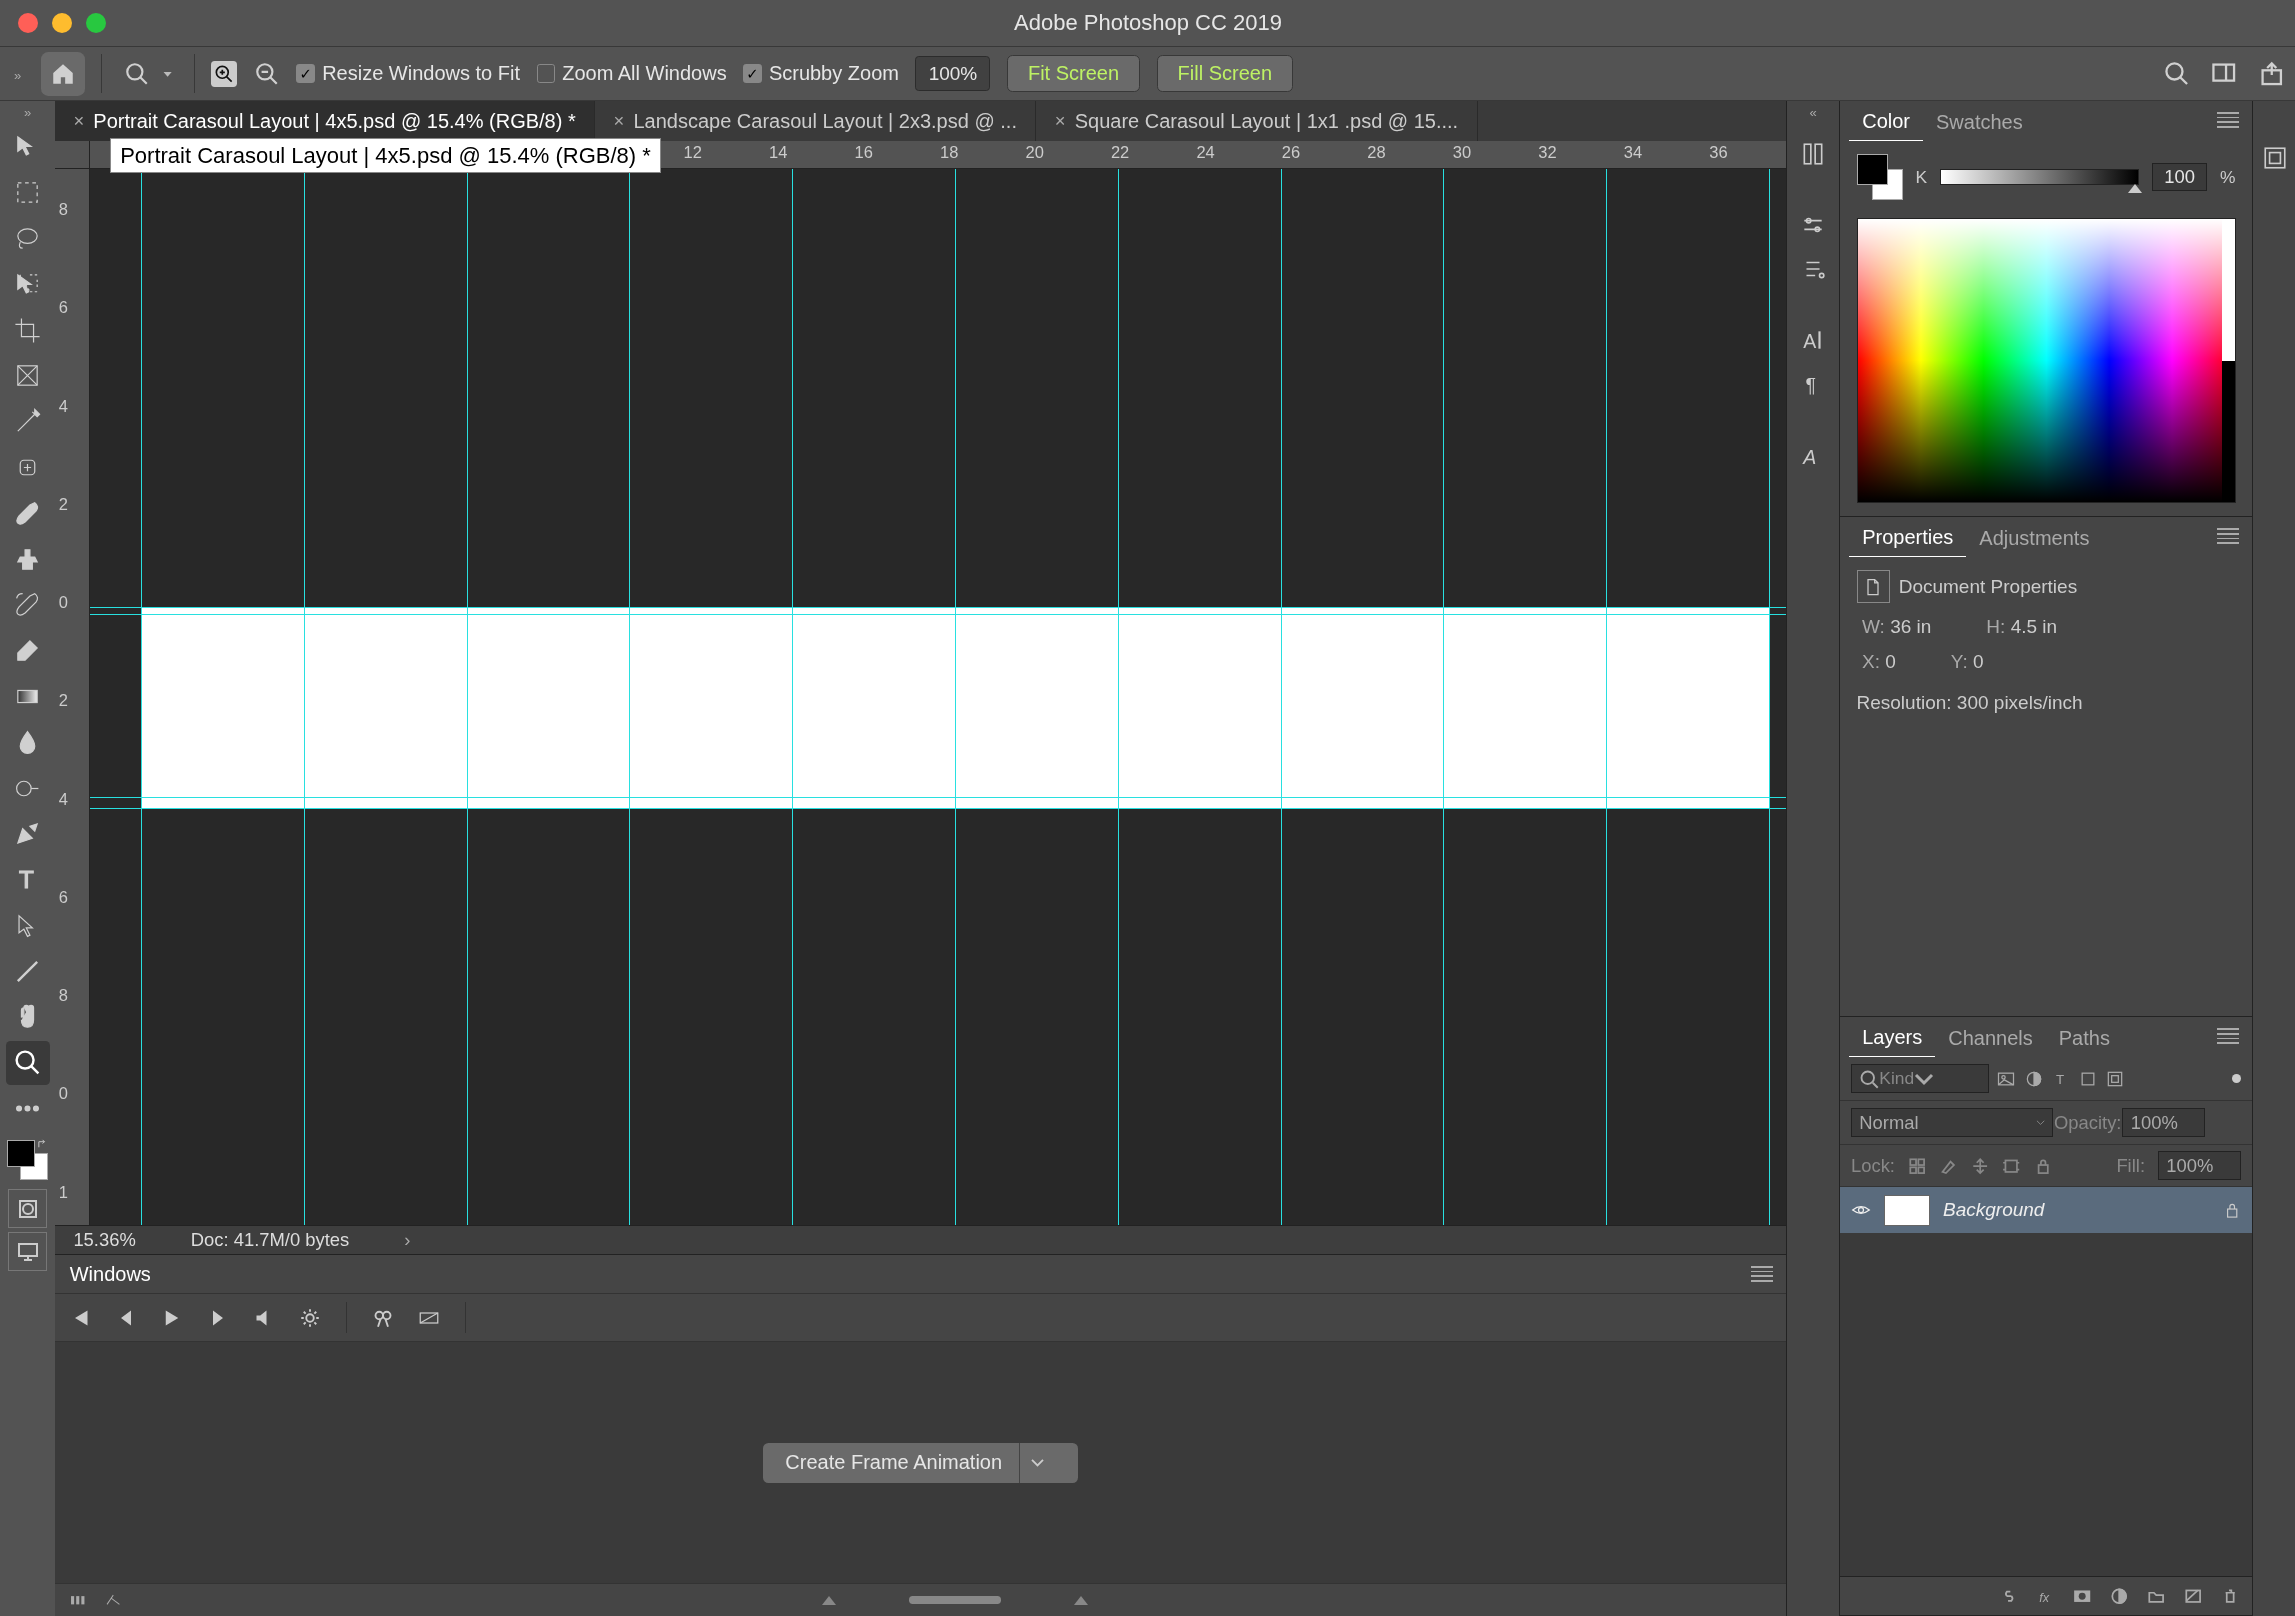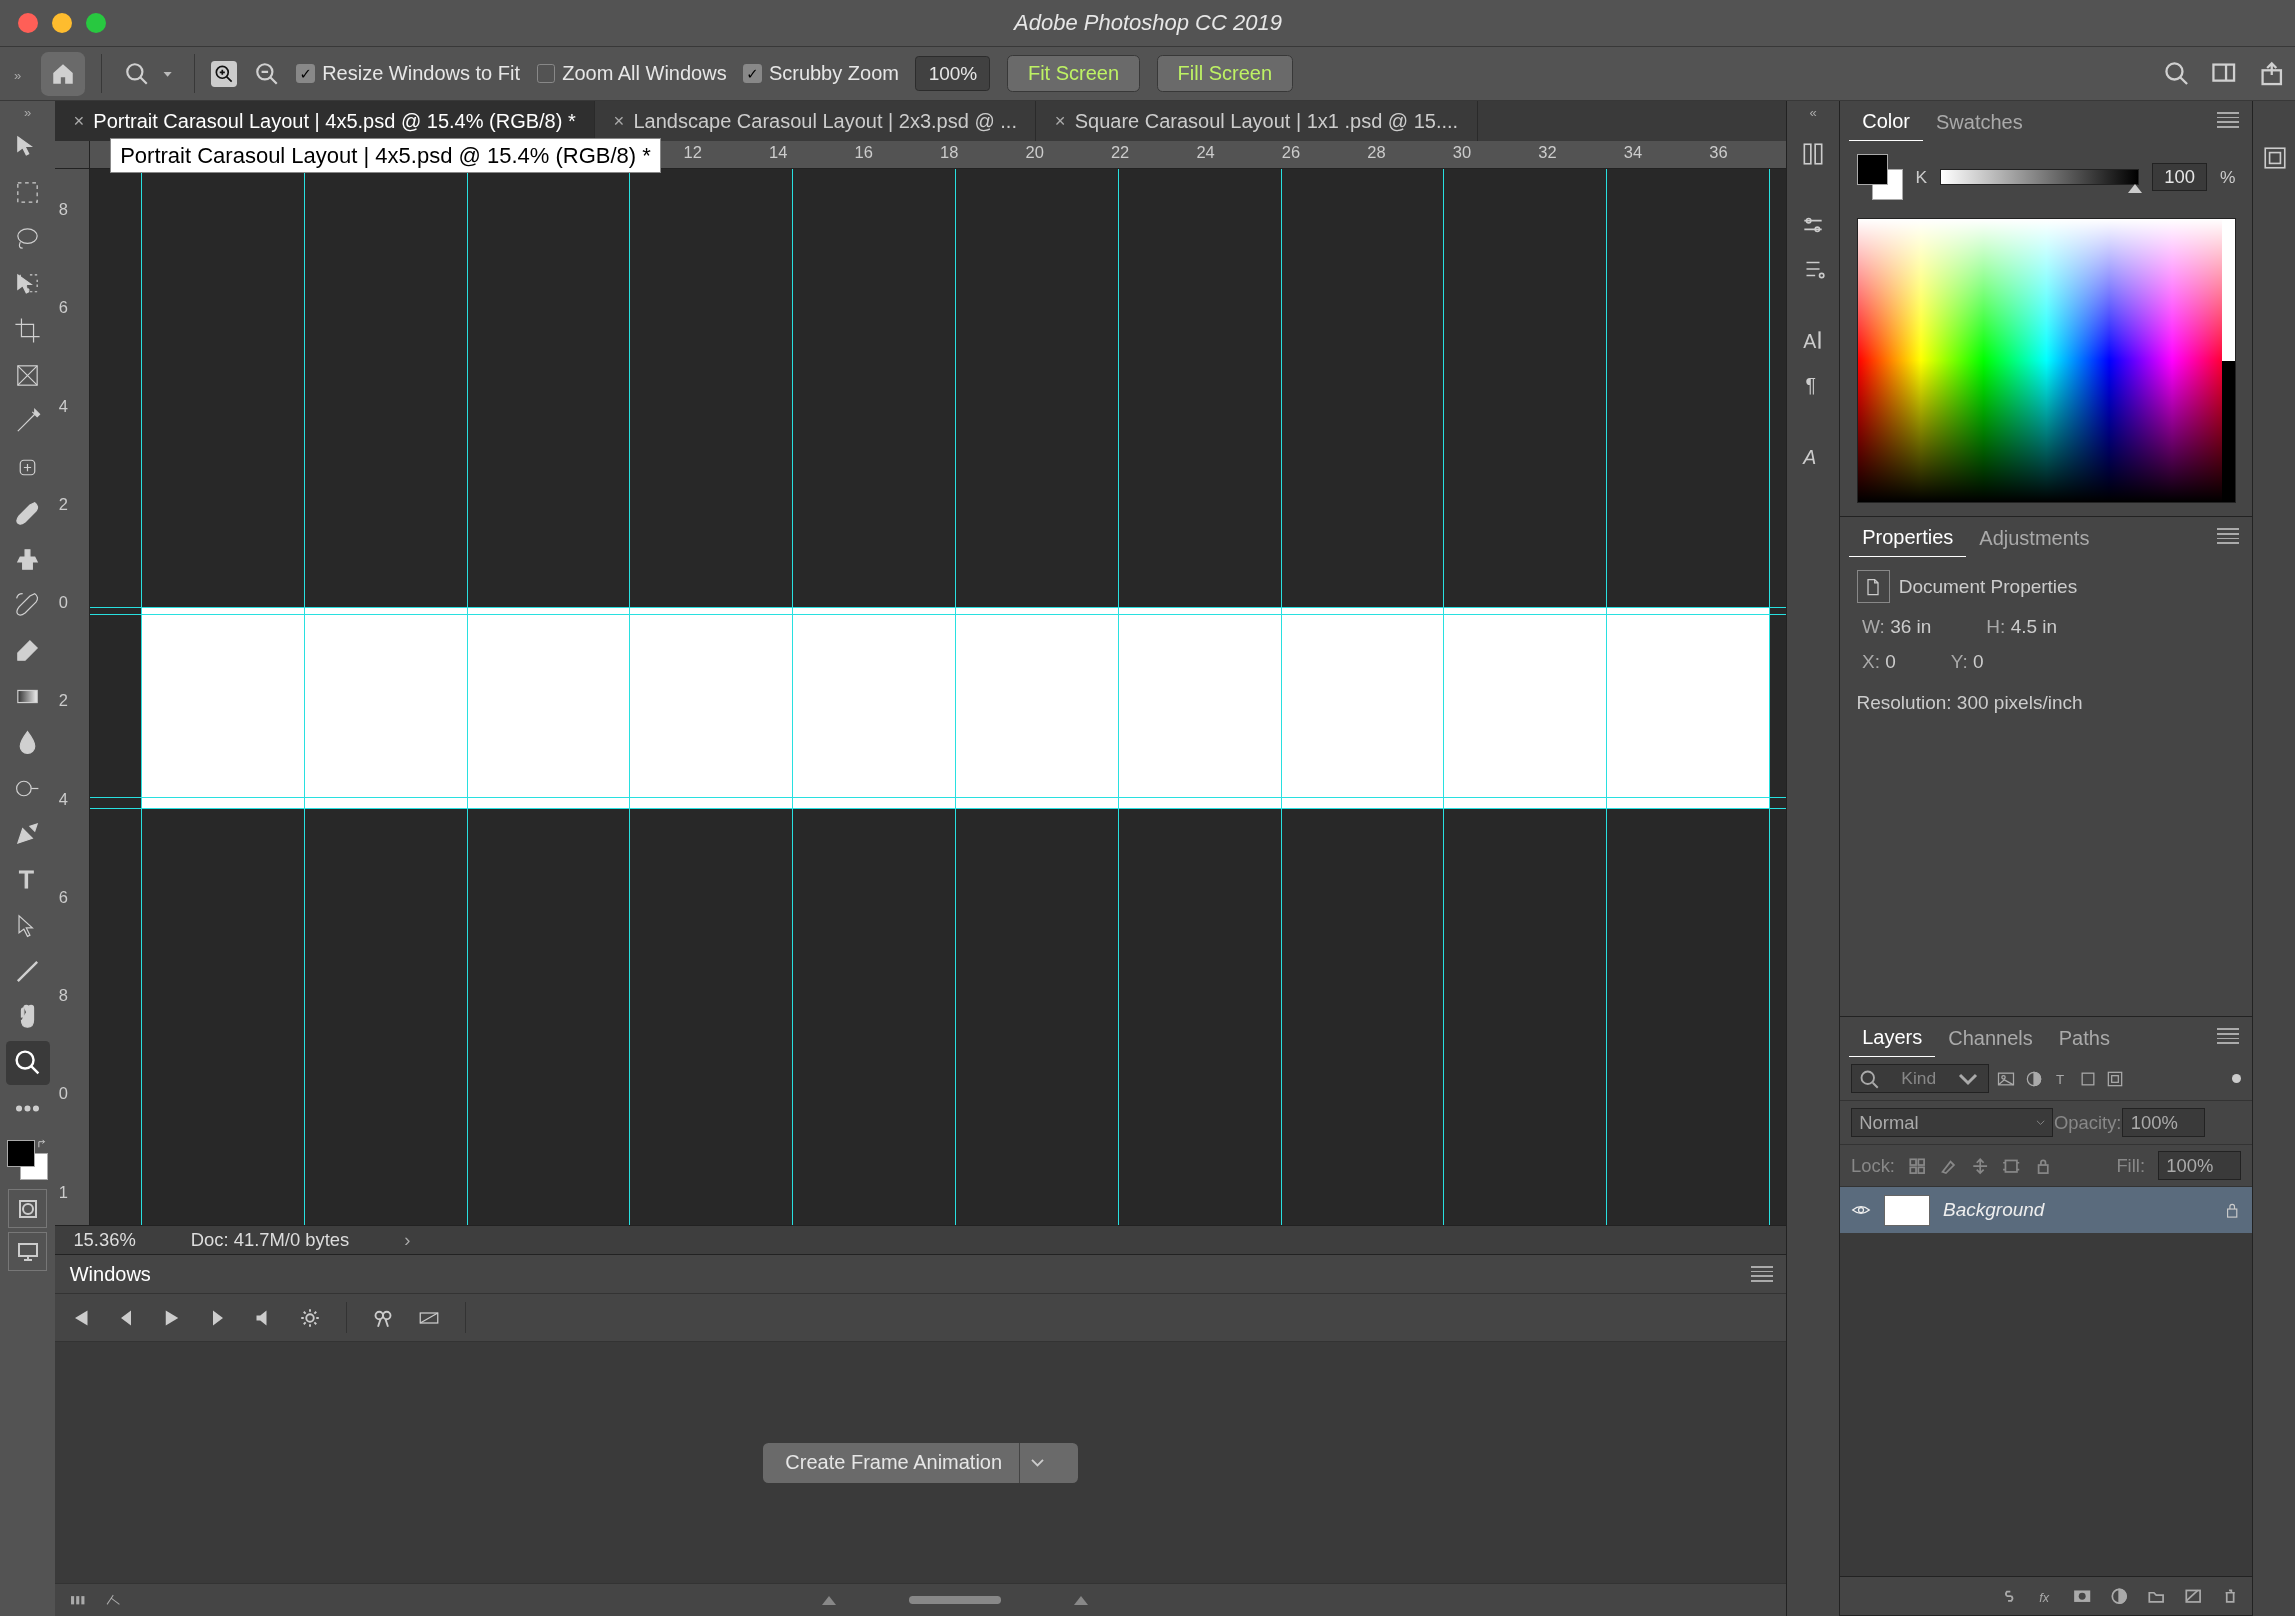--- a/index.html
+++ b/index.html
@@ -1,19 +1,19 @@
 <!DOCTYPE html>
 <html style="font-size:14.7px"><head>
 <meta charset="utf-8">
 <style>
 * { margin: 0; padding: 0; box-sizing: border-box; font-family: -apple-system, 'Helvetica Neue', Arial, sans-serif; user-select: none; }
 html, body { width: 2296px; height: 1616px; background: #535353; overflow: hidden; }
 
 
-.titlebar { height: 46px; background: #535353; display: flex; align-items: center; padding: 0 18.4px; position: relative; font-style: italic; }
+.titlebar { height: 46px; background: #535353; display: flex; align-items: center; padding: 0 18.4px; position: relative; }
 .traffic { display: flex; gap: 13.8px; }
 .tl { width: 20px; height: 20px; border-radius: 50%; }
 .tl.red { background: #ff5f57; } .tl.yel { background: #febc2e; } .tl.grn { background: #28c840; }
 .title { position: absolute; left: 50%; transform: translateX(-50%); color: #e6e6e6; font-size: 22px; }
 
 
 .optbar { height: 55px; background: #535353; border-top: 0.9px solid #383838; border-bottom: 0.9px solid #383838; display: flex; align-items: center; padding: 0 11px; gap: 16.5px; }
 .home { width: 44px; height: 44px; background: #6a6a6a; border-radius: 7.3px; display: flex; align-items: center; justify-content: center; }
 .toolicon { width: 26px; height: 26px; fill: #d0d0d0; }
 .zoomgrp { display: flex; align-items: center; gap: 13px; padding: 0 5.5px; }
@@ -129,21 +129,21 @@
 .propbody { padding: 13px 16.5px; color:#ccc; font-size:19px; height: 459px; }
 .proprow { display:flex; align-items:center; gap:9.2px; margin-bottom:13px; }
 .propicon { width:33px; height:33px; border:0.9px solid #888; display:flex; align-items:center; justify-content:center; }
 .propicon svg { width:20px; height:20px; fill:none; stroke:#ccc; stroke-width:1.5; }
 .dims { display:flex; gap:55px; margin: 13px 0 5.5px 5.5px; }
 .dimlbl { color:#aaa; }
 
 
 .layersbody { flex:1; display:flex; flex-direction:column; }
 .lfilter { height: 44px; display:flex; align-items:center; gap:7.3px; padding:0 11px; border-bottom:0.9px solid #333; }
-.lfilter .search { display:flex; align-items:center; gap:22px; background:#3a3a3a; border:0.9px solid #222; height:29px; padding:0 7.3px; width:138px; color:#888; font-size:17.4px; }
+.lfilter .search { display:flex; align-items:center; gap:0; background:#3a3a3a; border:0.9px solid #222; height:29px; padding:0 7.3px; width:138px; color:#888; font-size:17.4px; }
 .lfilter svg { width:20px; height:20px; fill:none; stroke:#aaa; stroke-width:1.5; }
 .lfilter .dot { width:9.2px; height:9.2px; border-radius:50%; background:#ccc; margin-left:auto; }
 .lopts { height: 44px; display:flex; align-items:center; gap:1px; padding:0 11px; border-bottom:0.9px solid #333; color:#888; font-size:18.4px; }
 .dropdown2 { background:#3a3a3a; border:0.9px solid #222; height:29px; padding:0 7.3px; display:flex; align-items:center; gap:7.3px; color:#aaa; }
 .llock { height: 42px; display:flex; align-items:center; gap:13px; padding:0 11px; border-bottom:0.9px solid #333; color:#888; font-size:18.4px; }
 .llock svg { width:18.4px; height:18.4px; fill:none; stroke:#888; stroke-width:1.5; }
 .layerlist { flex:1; background:#3a3a3a; }
 .layer { height: 46px; display:flex; align-items:center; gap:13px; padding:0 11px; background:#5a6b7d; color:#eee; font-size:19px; }
 .layer .eye { width:20px; height:20px; }
 .layer .thumb2 { width:46px; height:31px; background:#fff; border:0.9px solid #666; }

